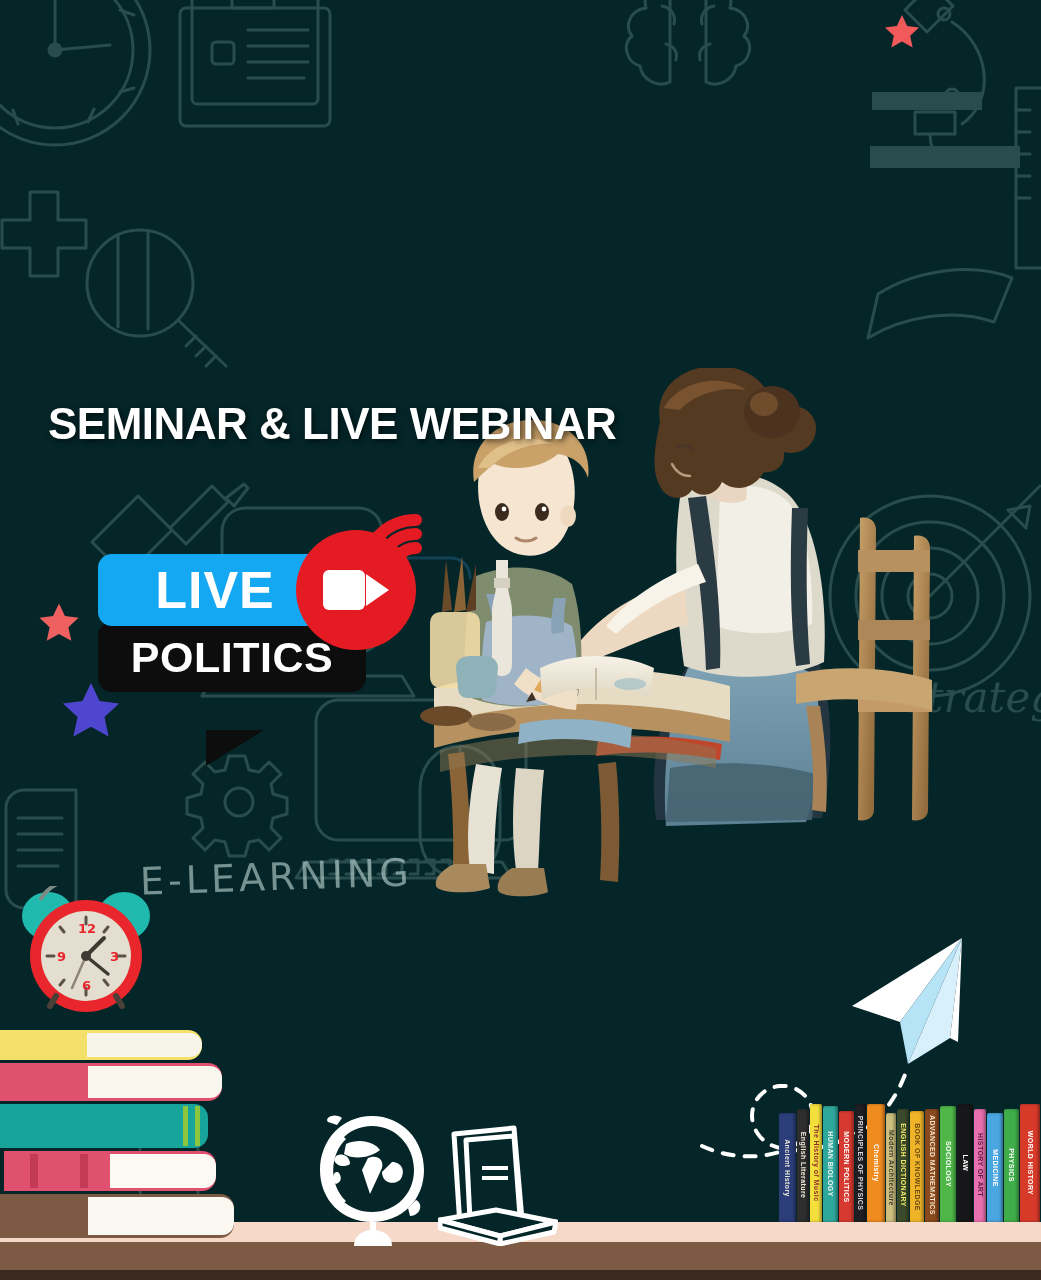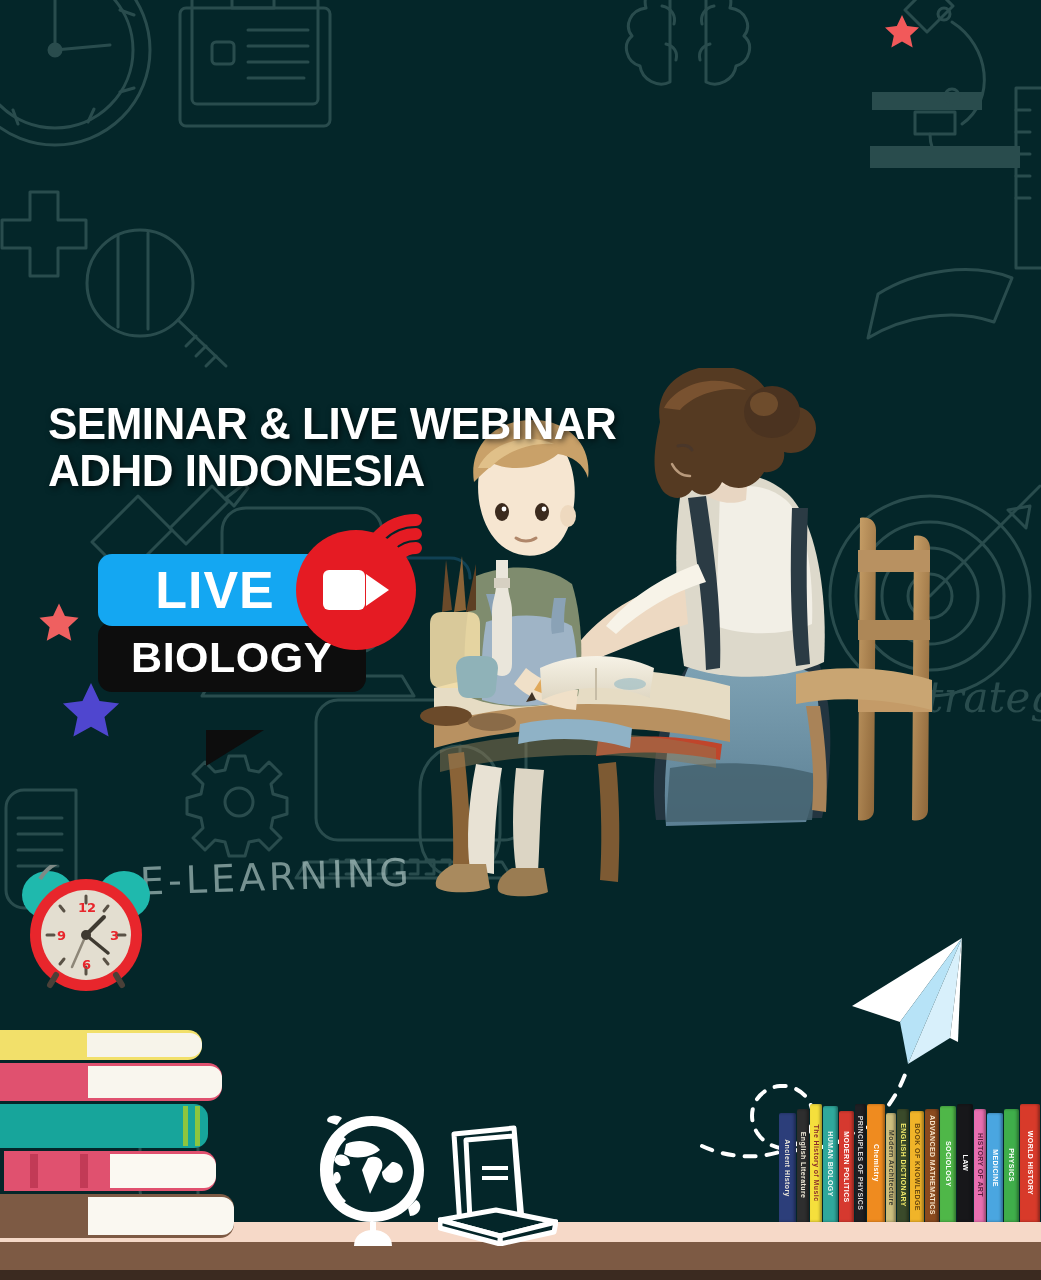--- a/index.html
+++ b/index.html
@@ -78,21 +78,21 @@
 
   
   .shelf-top{position:absolute;left:0;bottom:36px;width:1041px;height:22px;background:#f6d9c8;z-index:16;}
   .shelf-body{position:absolute;left:0;bottom:8px;width:1041px;height:30px;background:#7d5a44;z-index:16;}
   .shelf-edge{position:absolute;left:0;bottom:0;width:1041px;height:10px;background:#3b2a20;z-index:16;}
 
   
   .stack{position:absolute;left:-18px;bottom:42px;z-index:22;}
   .bk{position:relative;border-radius:0 14px 14px 0;}
   .bk .pages{position:absolute;right:0;top:3px;bottom:3px;width:56%;background:#f7f4ea;border-radius:0 12px 12px 0;}
-  .clock{position:absolute;left:16px;bottom:275px;z-index:23;width:140px;height:140px;}
+  .clock{position:absolute;left:16px;bottom:254px;z-index:23;width:140px;height:140px;}
 
   
   .globe{position:absolute;left:308px;bottom:28px;z-index:20;}
   .standbook{position:absolute;left:438px;bottom:30px;z-index:20;}
 
   
   .plane{position:absolute;left:700px;top:918px;z-index:21;}
 
   
   .spines{
@@ -347,39 +347,38 @@
 
       <ellipse cx="26" cy="348" rx="26" ry="10" fill="#6b4a2a"></ellipse>
       <ellipse cx="72" cy="354" rx="24" ry="9" fill="#8a6b48"></ellipse>
 
       <path d="M100 356 c36 -8 78 -6 112 4 l-2 20 c-36 -10 -76 -12 -112 -4z" fill="#8fb2c6"></path>
     </svg>
   </div>
 
   <div class="headline">
     <div>SEMINAR &amp; LIVE WEBINAR</div>
-    <div>ADHD INDONESIA</div>
   </div>
 
   <div class="badge">
     <div class="badge-tail"></div>
 
     <svg class="signal" width="86" height="86" viewBox="0 0 86 86">
       <g stroke="#e51b23" stroke-width="12" fill="none" stroke-linecap="round">
         <path d="M8 78 A38 38 0 0 1 46 40"></path>
         <path d="M22 78 A24 24 0 0 1 46 54"></path>
         <path d="M-6 78 A52 52 0 0 1 46 26"></path>
       </g>
     </svg>
 
     <div class="badge-live">
       <span>LIVE</span>
     </div>
     <div class="badge-web">
-      <span>BIOLOGY</span>
+      <span>POLITICS</span>
     </div>
 
     <div class="cam-circle">
       <div class="cam-glyph">
         <div class="cam-body"></div>
         <div class="cam-lens"></div>
       </div>
     </div>
   </div>
 

